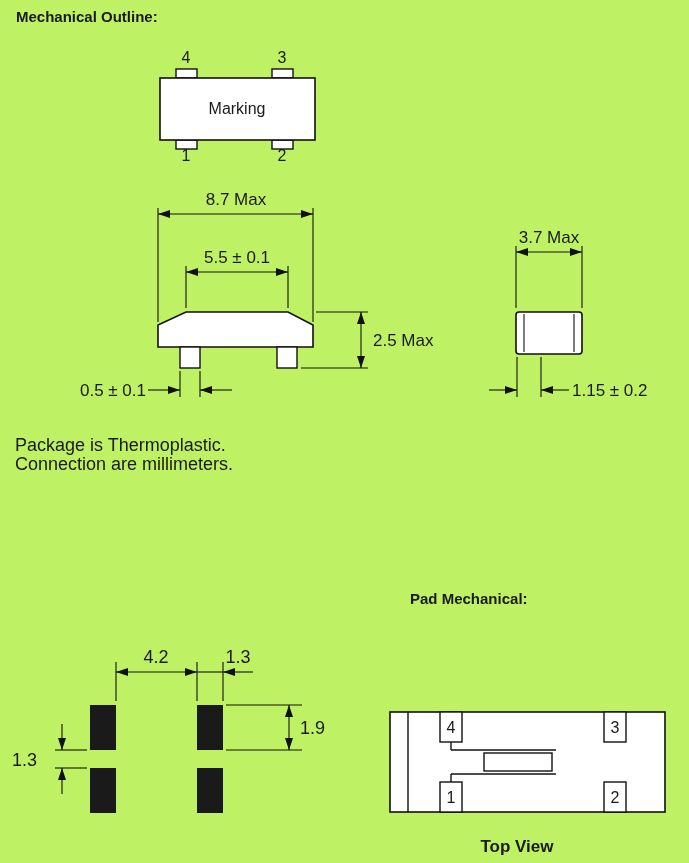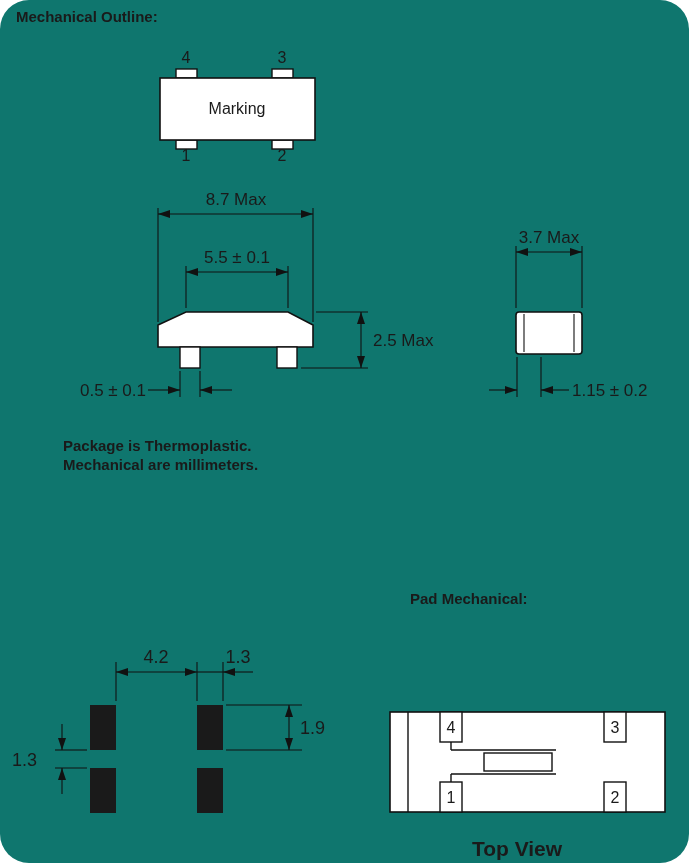--- a/index.html
+++ b/index.html
@@ -1,21 +1,21 @@
 <!DOCTYPE html>
 <html><head>
 <meta charset="utf-8">
 <style>
   html,body{margin:0;padding:0;background:#ffffff;}
-  .page{position:relative;width:689px;height:863px;background:#0f766e;
-        font-family:"Liberation Sans",sans-serif;color:#1a1a1a;overflow:hidden;border-radius:29px;}
+  .page{position:relative;width:689px;height:863px;background:#bef264;
+        font-family:"Liberation Sans",sans-serif;color:#1a1a1a;overflow:hidden;}
   .heading{position:absolute;font-size:15px;font-weight:bold;white-space:nowrap;}
-  .notes{position:absolute;left:15px;top:436px;font-size:15px;font-weight:bold;line-height:19px;margin-left:48px;}
+  .notes{position:absolute;left:15px;top:436px;font-size:18px;font-weight:normal;line-height:19px;}
   .caption{position:absolute;left:457px;top:837px;width:120px;text-align:center;
-           font-size:21px;font-weight:bold;}
+           font-size:17px;font-weight:bold;}
   svg.drawing{position:absolute;left:0;top:0;}
   svg text{font-family:"Liberation Sans",sans-serif;fill:#1a1a1a;}
   .dim{font-size:17px;}
   .dim18{font-size:18px;}
   .pin{font-size:16px;}
   .outline{fill:#ffffff;stroke:#111111;stroke-width:1.6;}
   .outline-med{fill:#ffffff;stroke:#111111;stroke-width:1.4;}
   .thin{fill:none;stroke:#111111;stroke-width:1.1;}
   .med{fill:none;stroke:#111111;stroke-width:1.4;}
   .padblack{fill:#1a1a1a;stroke:none;}
@@ -23,21 +23,21 @@
 </head>
 <body>
 
 <div class="page">
 
   <div class="heading" style="left:16px;top:8px">Mechanical Outline:</div>
   <div class="heading" style="left:410px;top:590px">Pad Mechanical:</div>
 
   <div class="notes">
     <div>Package is Thermoplastic.</div>
-    <div>Mechanical are millimeters.</div>
+    <div>Connection are millimeters.</div>
   </div>
 
   <div class="caption">Top View</div>
 
   <svg class="drawing" width="689" height="863" viewBox="0 0 689 863">
     <defs>
       <marker id="ah" viewBox="0 0 12 8" refX="12" refY="4" markerWidth="12" markerHeight="8" markerUnits="userSpaceOnUse" orient="auto-start-reverse">
         <path d="M0,0 L12,4 L0,8 Z" fill="#111111"></path>
       </marker>
     </defs>

